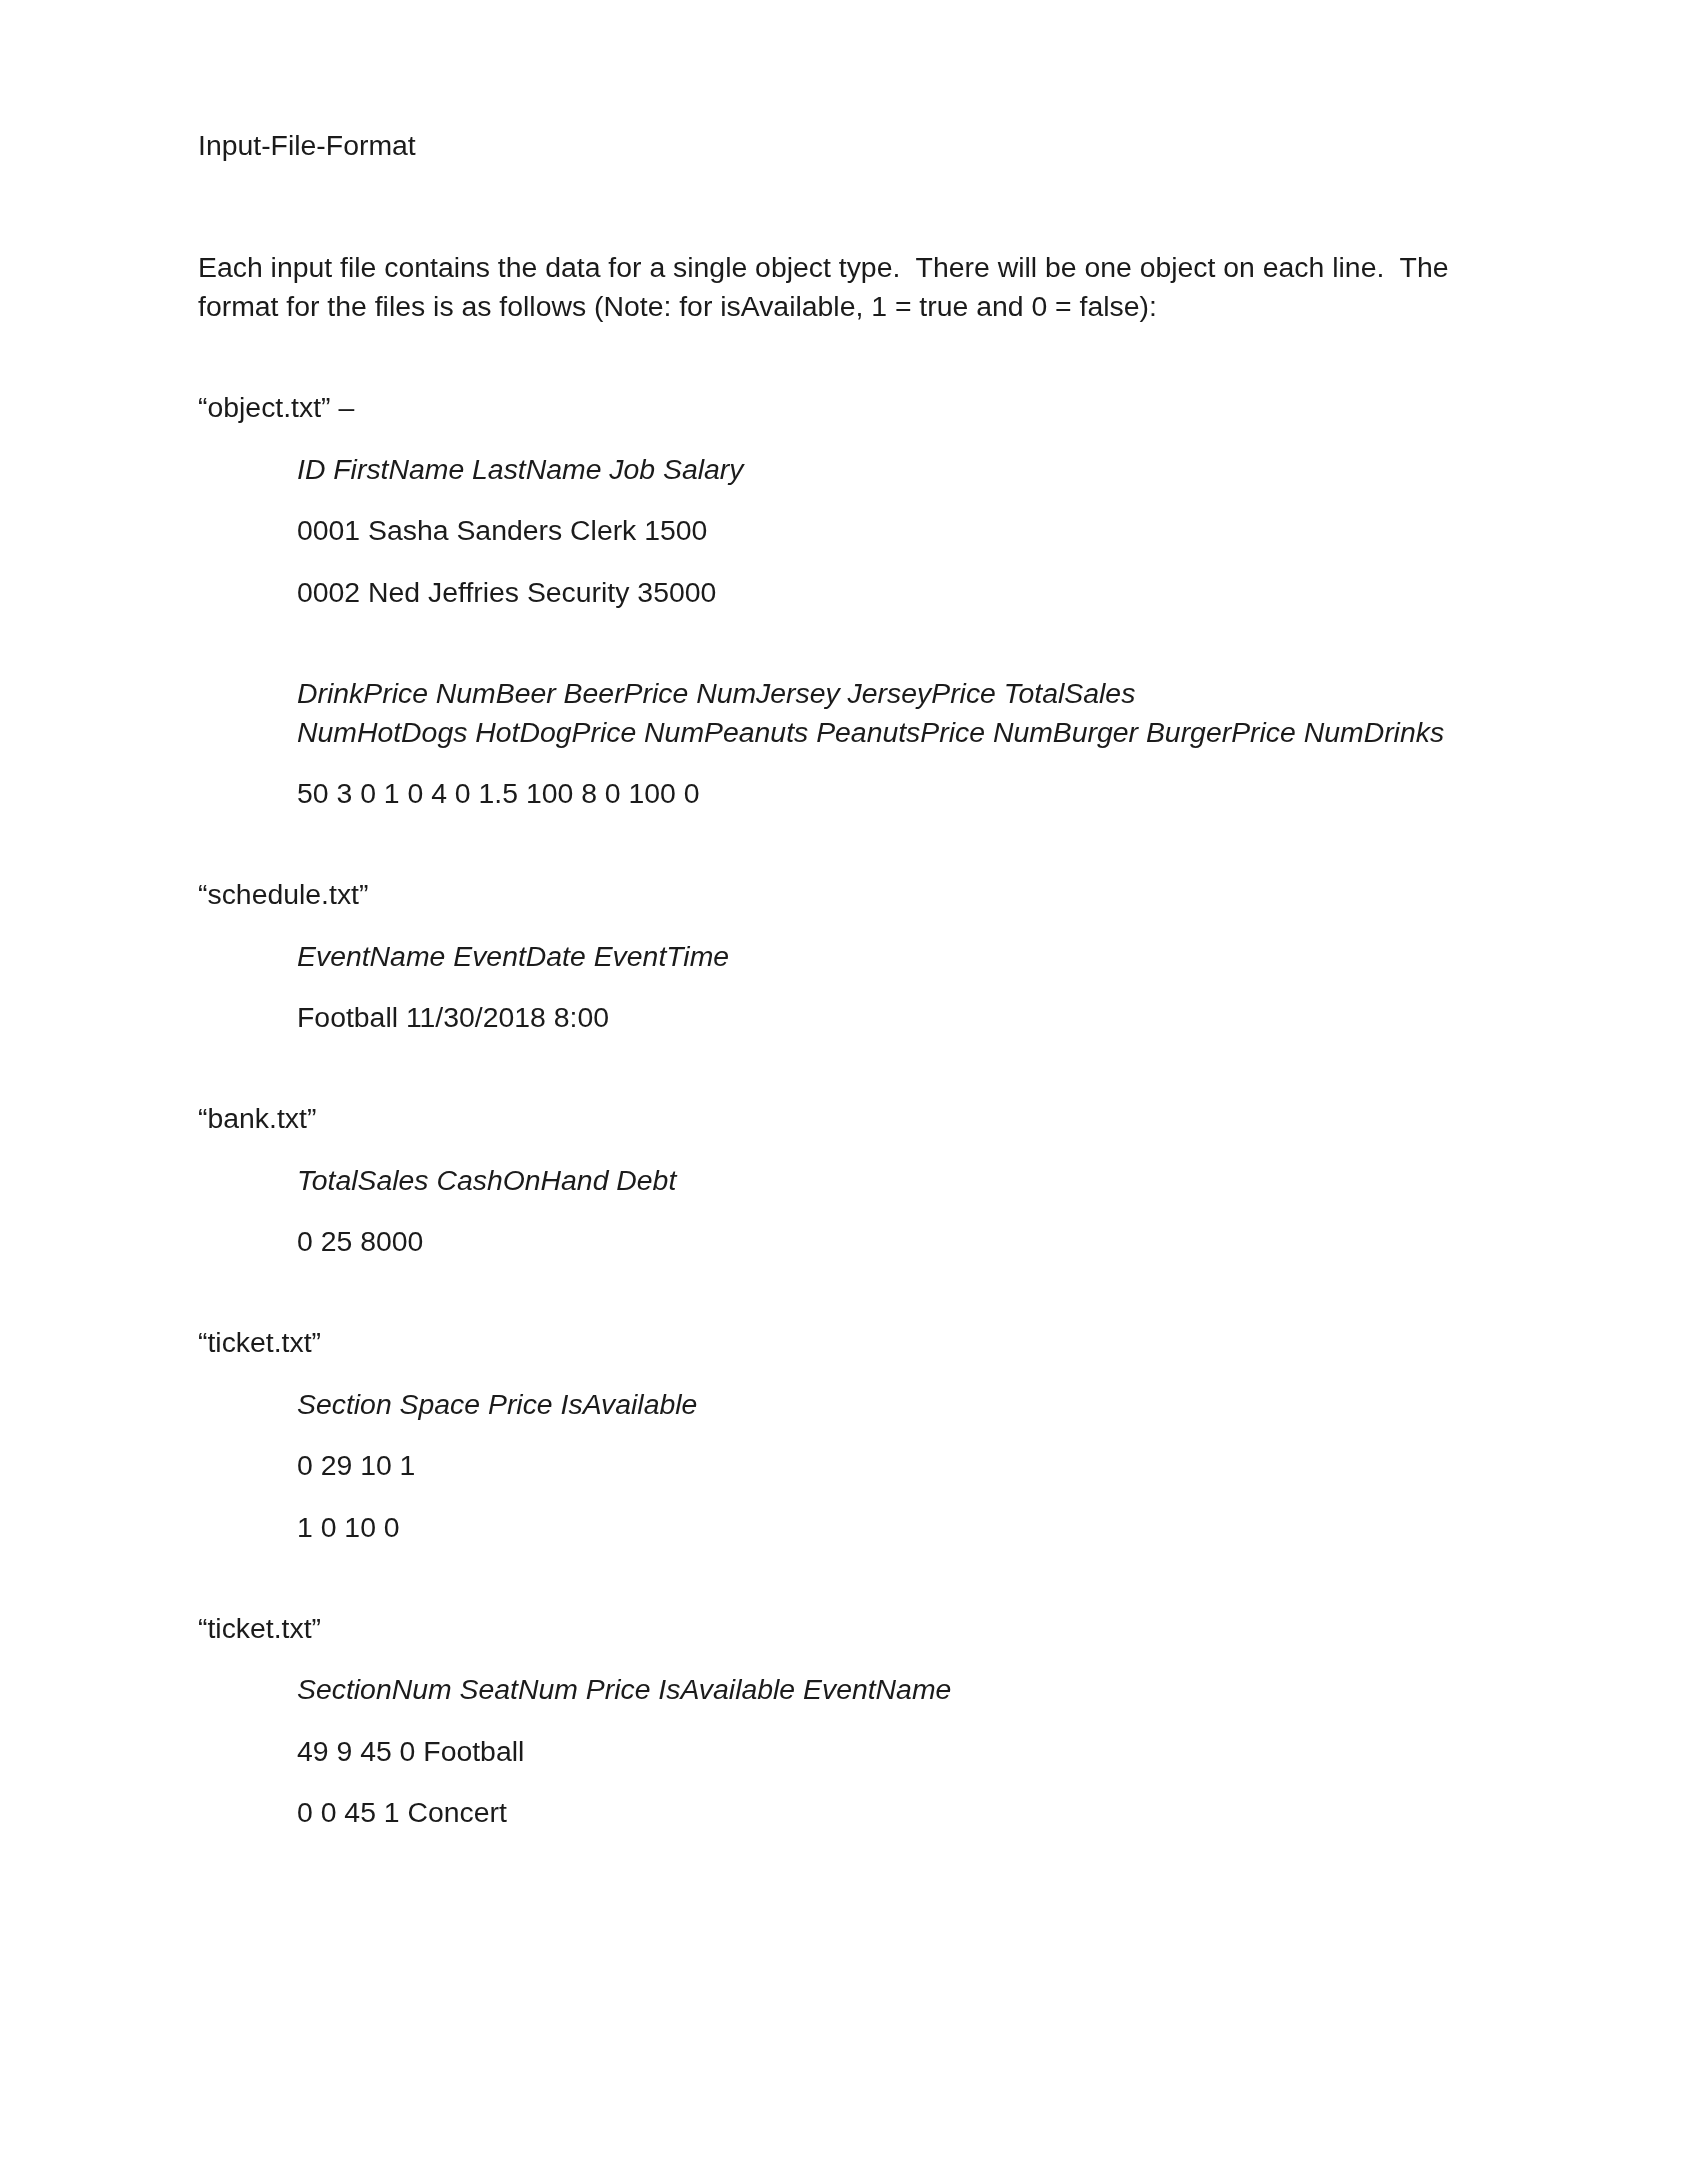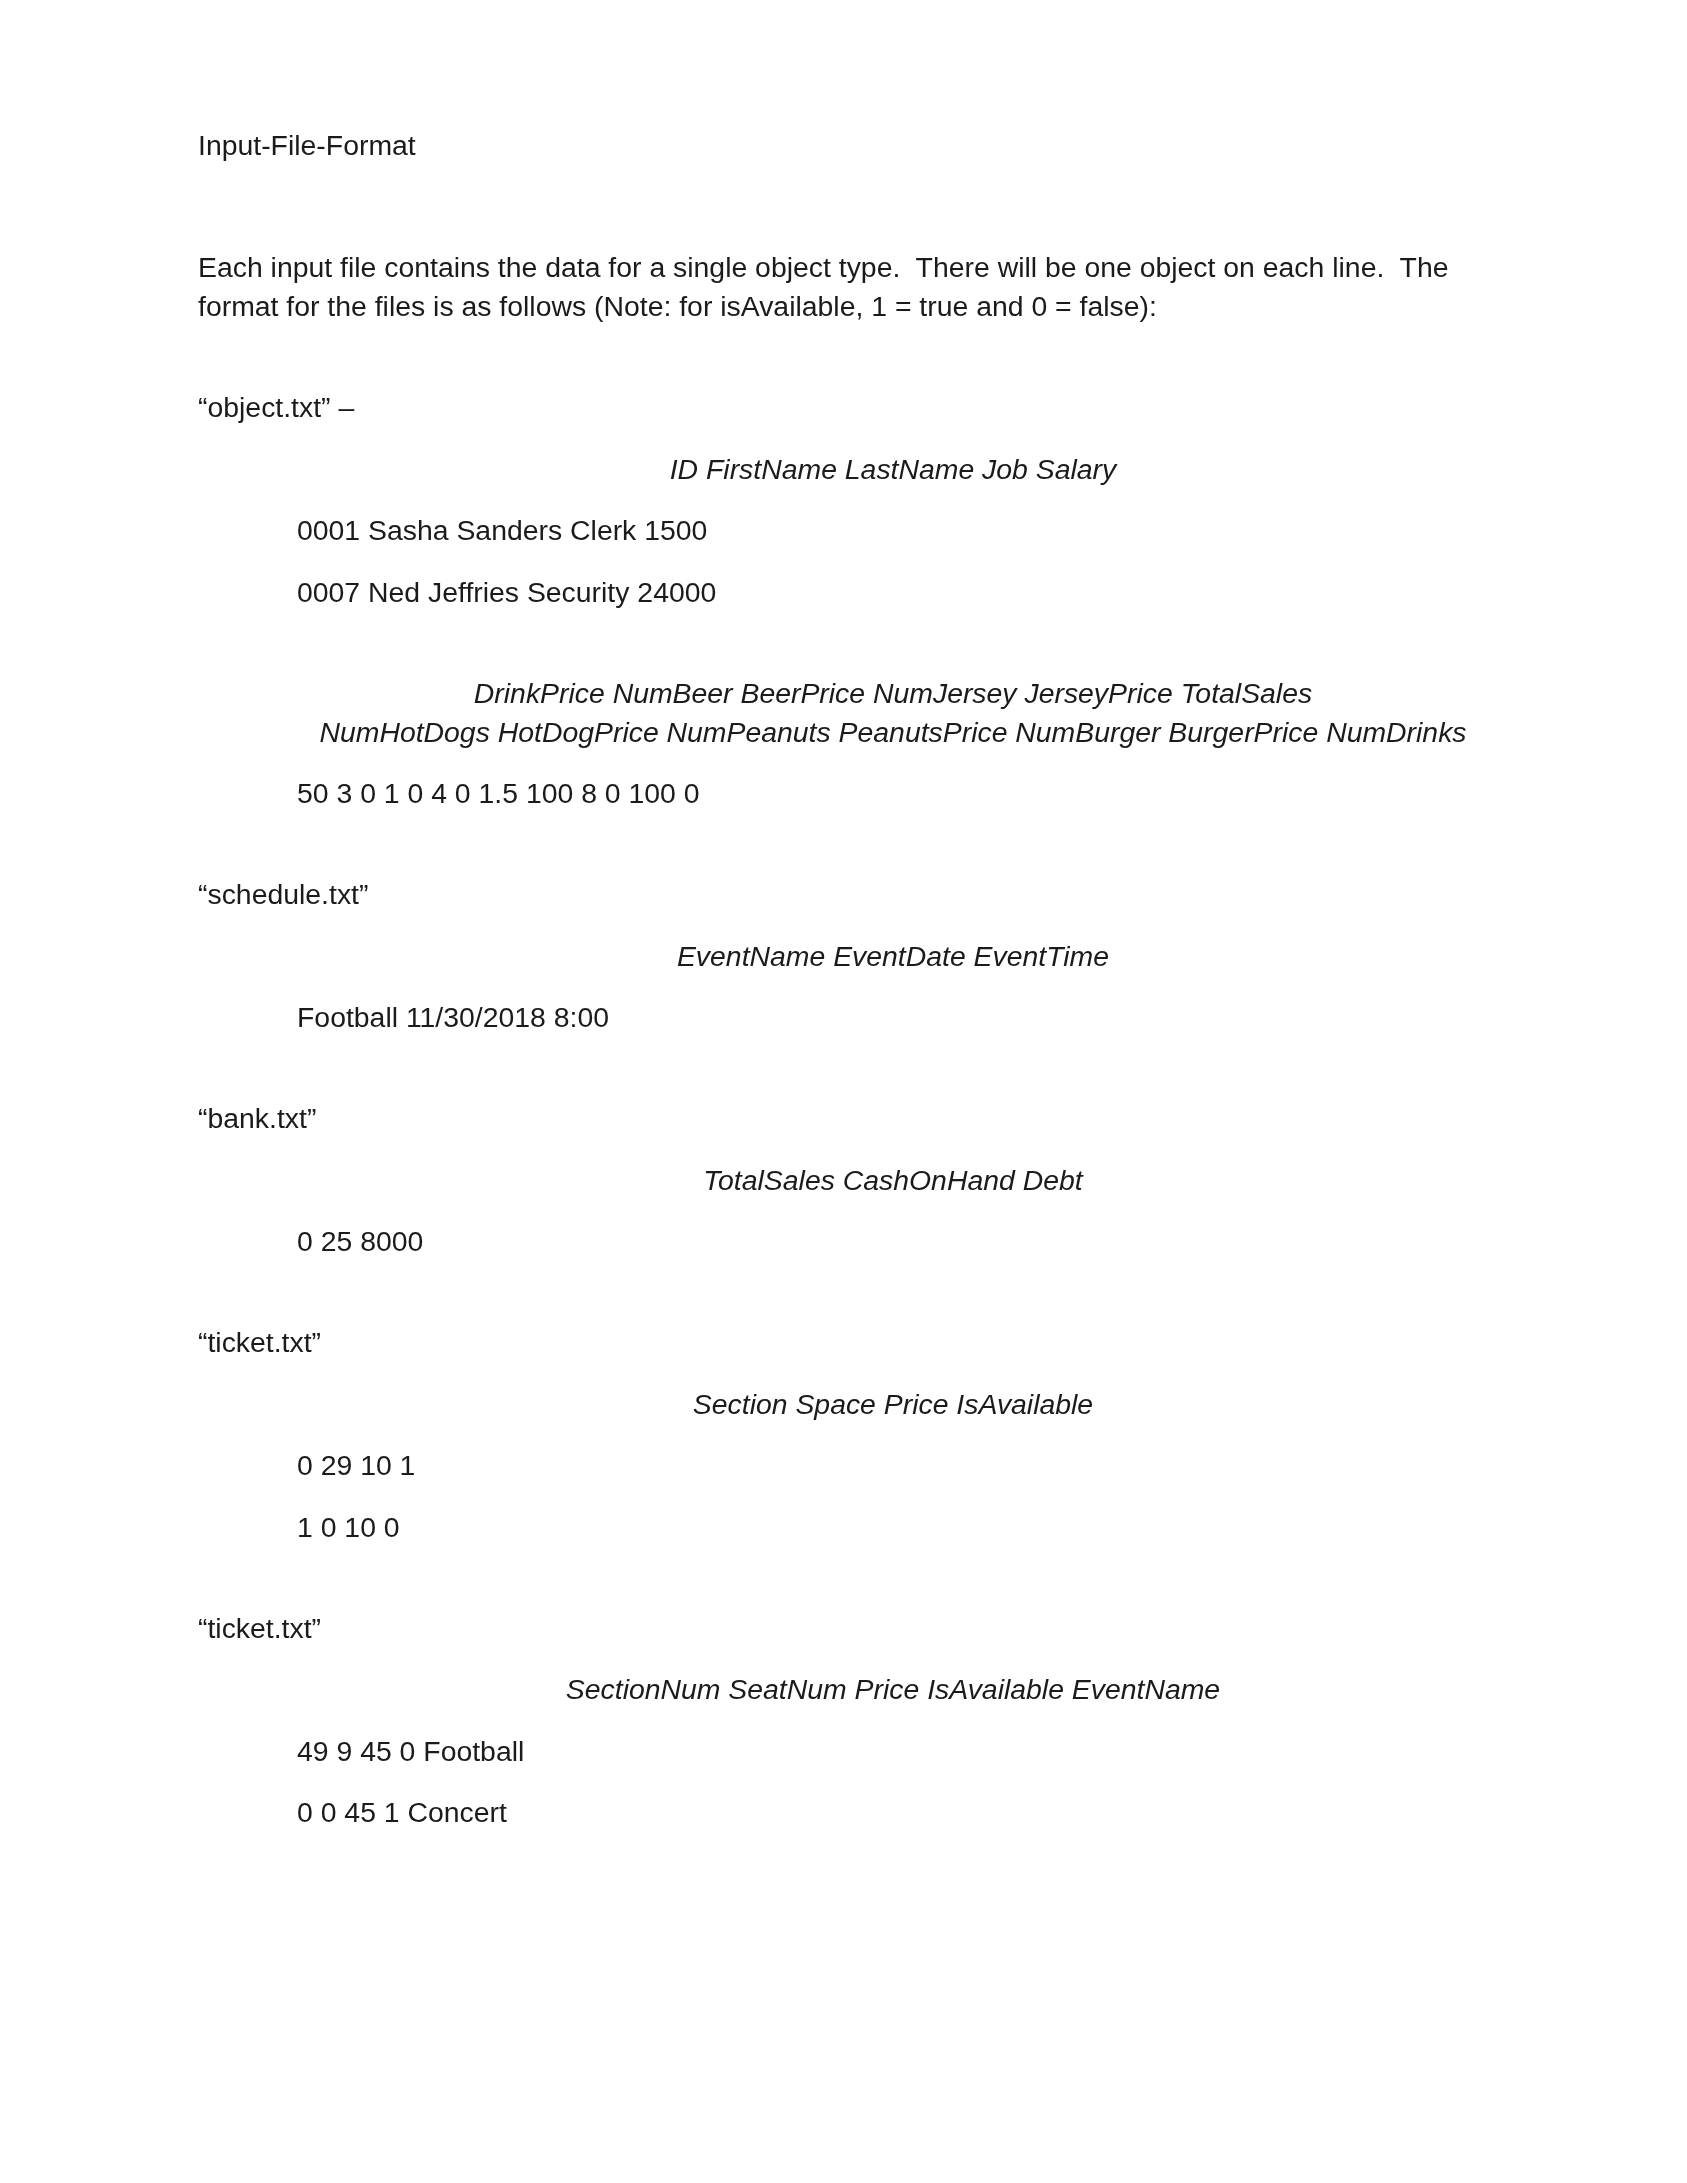--- a/index.html
+++ b/index.html
@@ -32,21 +32,20 @@
     white-space: pre-wrap;
   }
   .section {
     margin-top: 62px;
   }
   .section-name {
     margin: 0 0 22.5px 0;
   }
   .fields {
     margin: 0 0 22.5px 0;
-    text-align: center;
   }
   .data {
     margin: 0 0 22.5px 0;
   }
   .indent {
     margin-left: 99px;
   }
   .italic {
     font-style: italic;
   }
@@ -62,21 +61,21 @@
       <div class="line">format for the files is as follows (Note: for isAvailable, 1 = true and 0 = false):</div>
     </div>
 
   <div id="sections">
       <section class="section">
         <div class="section-name">“object.txt” –</div>
         <div class="fields indent italic">
           <div class="line">ID FirstName LastName Job Salary</div>
         </div>
         <div class="data indent">0001 Sasha Sanders Clerk 1500</div>
-        <div class="data indent">0007 Ned Jeffries Security 24000</div>
+        <div class="data indent">0002 Ned Jeffries Security 35000</div>
       </section>
       <section class="section">
         <div class="fields indent italic">
           <div class="line">DrinkPrice NumBeer BeerPrice NumJersey JerseyPrice TotalSales</div>
           <div class="line">NumHotDogs HotDogPrice NumPeanuts PeanutsPrice NumBurger BurgerPrice NumDrinks</div>
         </div>
         <div class="data indent">50 3 0 1 0 4 0 1.5 100 8 0 100 0</div>
       </section>
       <section class="section">
         <div class="section-name">“schedule.txt”</div>

